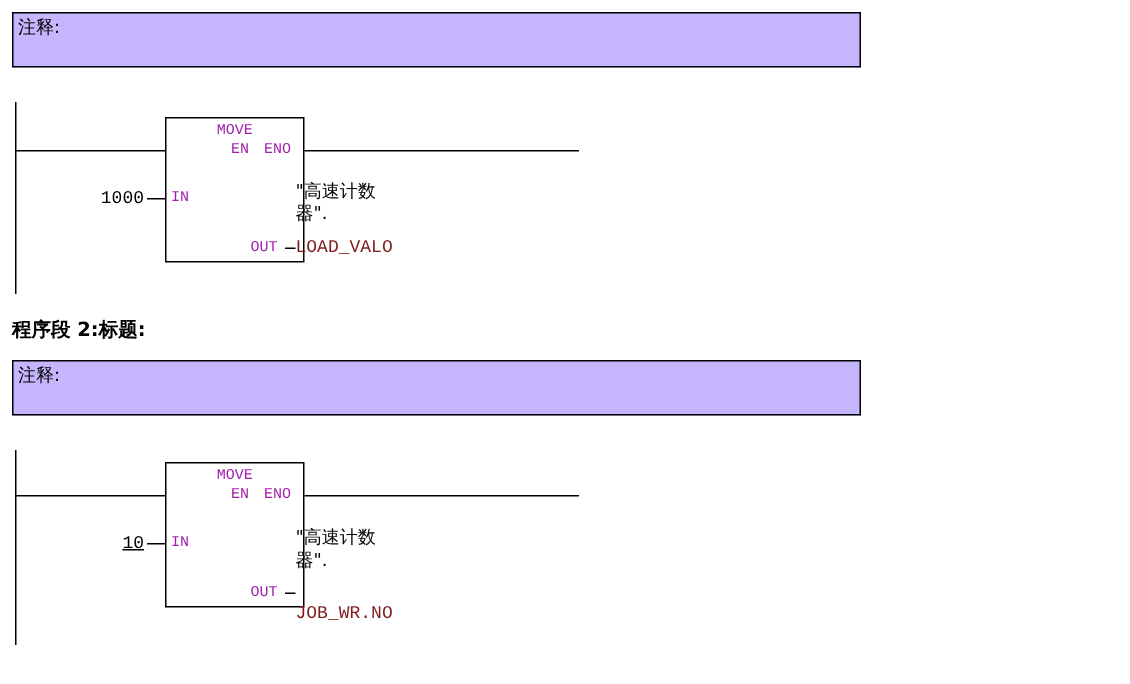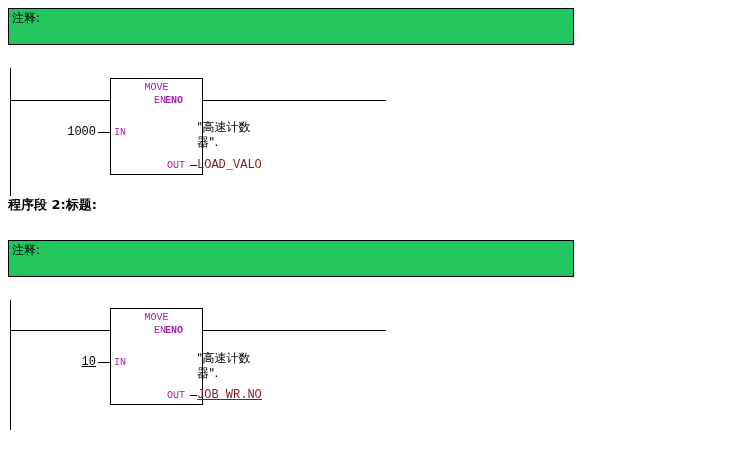--- a/index.html
+++ b/index.html
@@ -13,21 +13,21 @@
     width: 753px;
     height: 456px;
     background: #ffffff;
     overflow: hidden;
   }
   .comment-bar {
     position: absolute;
     left: 8px;
     width: 566px;
     height: 37px;
-    background: #22c55e;
+    background: #c4b5fd;
     border: 1px solid #000000;
     font-size: 12px;
     line-height: 14px;
     padding: 2px 3px;
     color: #000000;
     font-family: "DejaVu Sans", "Liberation Sans", sans-serif;
   }
   .comment-bar-1 { top: 8px; }
   .comment-bar-2 { top: 240px; }
   .wire { position: absolute; background: #000000; }
@@ -43,21 +43,21 @@
     color: #a21caf;
   }
   .box-title {
     position: absolute;
     top: 3px; left: 0; right: 0;
     text-align: center;
     line-height: 12px;
   }
   .pin { position: absolute; line-height: 12px; }
   .pin-en  { left: 3px;  top: 16px; margin-left: 40px; }
-  .pin-eno { right: 19px; top: 16px; font-weight: bold; }
+  .pin-eno { right: 8px; top: 16px; }
   .pin-in  { left: 3px;  top: 48px; }
   .pin-out { right: 17px; top: 81px; }
   .in-value {
     position: absolute;
     width: 56px;
     font-size: 12px;
     line-height: 12px;
     text-align: right;
     color: #000000;
   }
@@ -107,21 +107,21 @@
   </div>
 
   <div class="wire h" style="left:98px; top:132px; width:12px;"></div>
   <div class="in-value" style="left:40px; top:126px;">1000</div>
 
   <div class="operand" style="left:197px; top:120px;"><span>"高速计数</span><br><span>器".</span></div>
 
   <div class="wire h" style="left:190px; top:165px; width:7px;"></div>
   <div class="out-name" style="left:197px; top:159px;">LOAD_VALO</div>
 
-  <div class="net-title" style="top:197px;">程序段 2:标题:</div>
+  <div class="net-title" style="top:213px;">程序段 2:标题:</div>
 
   <div class="comment-bar comment-bar-2">
     <span>注释:</span>
   </div>
 
   <div class="wire v" style="left:10px; top:300px; height:130px;"></div>
   <div class="wire h" style="left:10px; top:330px; width:100px;"></div>
   <div class="wire h" style="left:190px; top:330px; width:196px;"></div>
 
   <div class="move-box" style="left:110px; top:308px;">
@@ -131,15 +131,15 @@
     <span class="pin pin-in">IN</span>
     <span class="pin pin-out">OUT</span>
   </div>
 
   <div class="wire h" style="left:98px; top:362px; width:12px;"></div>
   <div class="in-value" style="left:40px; top:356px;text-decoration:underline;">10</div>
 
   <div class="operand" style="left:197px; top:351px;"><span>"高速计数</span><br><span>器".</span></div>
 
   <div class="wire h" style="left:190px; top:395px; width:7px;"></div>
-  <div class="out-name" style="left:197px; top:389px;text-decoration:underline;">JOB_WR.NO</div>
+  <div class="out-name" style="left:197px; top:403px;">JOB_WR.NO</div>
 
 </div>
 
 </body></html>

